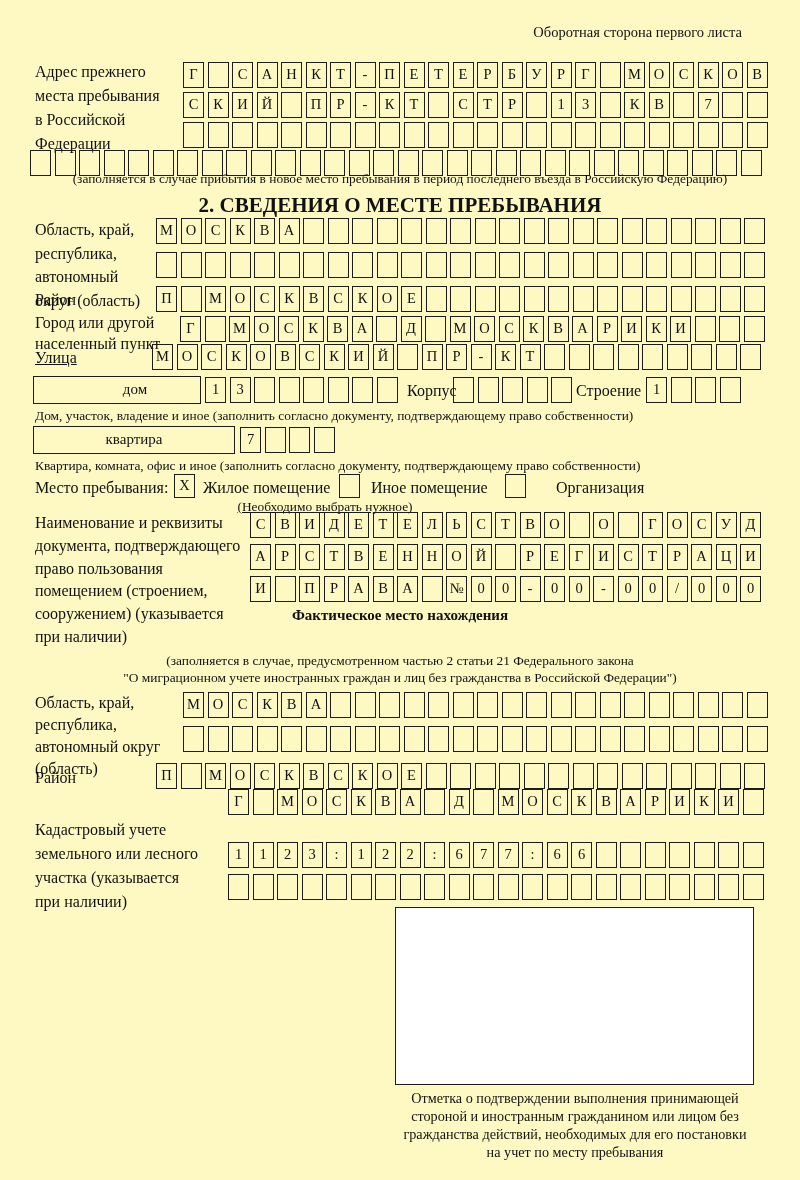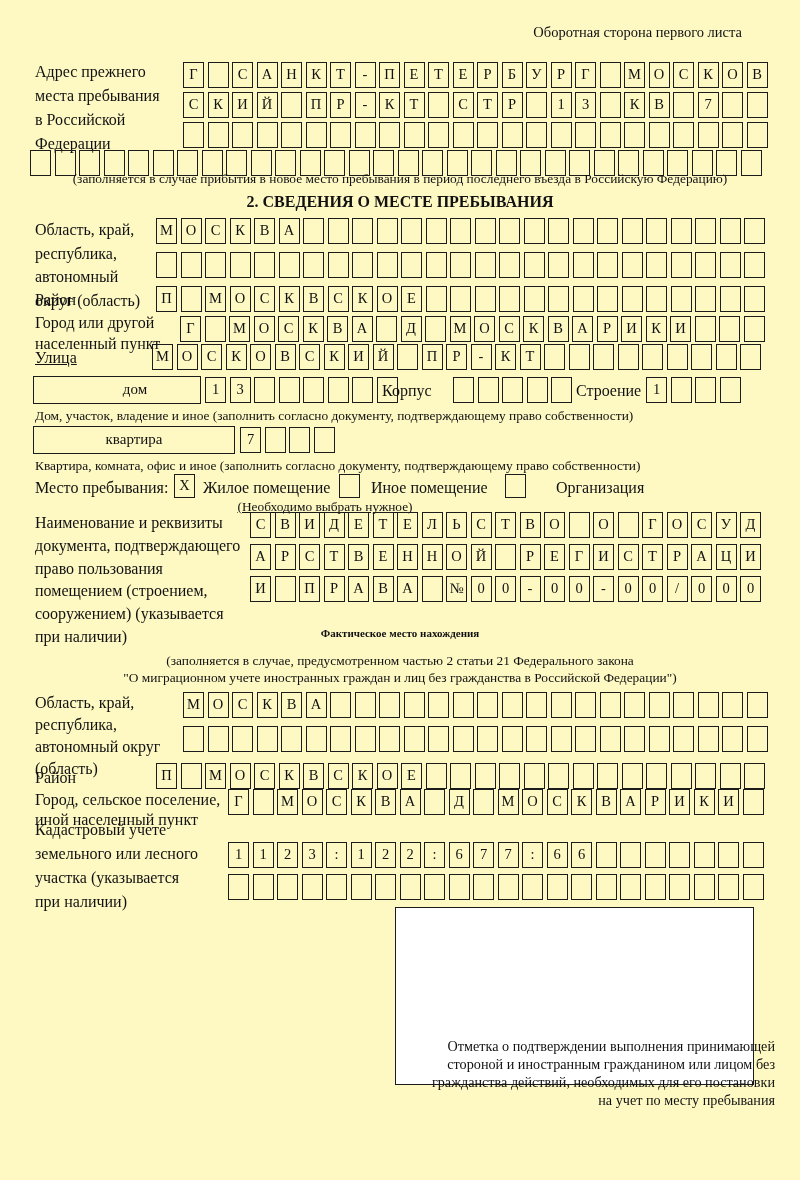--- a/index.html
+++ b/index.html
@@ -2,21 +2,21 @@
 <html><head>
 <meta charset="utf-8">
 <style>
   html,body{margin:0;padding:0;background:#e9e9e9;}
   .page{position:relative;width:800px;height:1180px;margin:0 auto;background:#fef9c3;
         font-family:"Liberation Serif",serif;color:#111;overflow:hidden;}
   .abs{position:absolute;}
   .label{position:absolute;font-size:16px;line-height:24px;white-space:nowrap;}
   .caption{position:absolute;font-size:13.4px;line-height:16px;white-space:nowrap;}
   .centered{left:0;width:800px;text-align:center;white-space:normal;}
-  .title{position:absolute;left:0;width:800px;text-align:center;font-weight:bold;font-size:16px;}
+  .title{position:absolute;left:0;width:800px;text-align:center;font-weight:bold;font-size:21px;}
   .cellrow{position:absolute;display:flex;gap:3.5px;}
   .cell{box-sizing:border-box;flex:0 0 21px;width:21px;height:26px;border:1.4px solid #1c1c1c;
         text-align:center;font-size:14.5px;line-height:23px;overflow:hidden;}
   .fieldbox{position:absolute;box-sizing:border-box;border:1.5px solid #1c1c1c;height:28px;
         text-align:center;font-size:15px;line-height:25px;}
   .checkbox{position:absolute;box-sizing:border-box;width:21px;height:24px;border:1.4px solid #1c1c1c;
         text-align:center;font-size:14.5px;line-height:21px;}
   .stampbox{position:absolute;border:1.6px solid #1c1c1c;background:#fff;}
   .stampnote{position:absolute;font-size:14.2px;line-height:18px;text-align:center;}
 </style>
@@ -301,21 +301,21 @@
   <div class="cellrow" style="left:205px;top:377px;">
       <div class="cell">1</div>
       <div class="cell">3</div>
       <div class="cell"></div>
       <div class="cell"></div>
       <div class="cell"></div>
       <div class="cell"></div>
       <div class="cell"></div>
       <div class="cell"></div>
     </div>
-  <div class="label" style="left:382px;top:379px;">Корпус</div>
+  <div class="label" style="left:407px;top:379px;">Корпус</div>
   <div class="cellrow" style="left:453px;top:377px;">
       <div class="cell"></div>
       <div class="cell"></div>
       <div class="cell"></div>
       <div class="cell"></div>
       <div class="cell"></div>
     </div>
   <div class="label" style="left:576px;top:379px;">Строение</div>
   <div class="cellrow" style="left:646px;top:377px;">
       <div class="cell">1</div>
@@ -414,21 +414,21 @@
       <div class="cell">0</div>
       <div class="cell">-</div>
       <div class="cell">0</div>
       <div class="cell">0</div>
       <div class="cell">/</div>
       <div class="cell">0</div>
       <div class="cell">0</div>
       <div class="cell">0</div>
     </div>
 
-  <div class="title" style="top:627px;font-size:11px;">Фактическое место нахождения</div>
+  <div class="title" style="top:607px;font-size:15px;">Фактическое место нахождения</div>
   <div class="caption centered" style="top:653px;">(заполняется в случае, предусмотренном частью 2 статьи 21 Федерального закона</div>
   <div class="caption centered" style="top:670px;">"О миграционном учете иностранных граждан и лиц без гражданства в Российской Федерации")</div>
 
   <div class="label" style="left:35px;top:692px;line-height:22px;">
       <div>Область, край,</div>
       <div>республика,</div>
       <div>автономный округ</div>
       <div>(область)</div>
     </div>
   <div class="cellrow" style="left:183px;top:692px;">
@@ -506,24 +506,20 @@
       <div class="cell"></div>
       <div class="cell"></div>
       <div class="cell"></div>
       <div class="cell"></div>
       <div class="cell"></div>
       <div class="cell"></div>
       <div class="cell"></div>
       <div class="cell"></div>
     </div>
 
-  <div class="label" style="left:35px;top:790px;line-height:20px;">
-      <div>Город, сельское поселение,</div>
-      <div>иной населенный пункт</div>
-    </div>
   <div class="cellrow" style="left:228px;top:789px;">
       <div class="cell">Г</div>
       <div class="cell"></div>
       <div class="cell">М</div>
       <div class="cell">О</div>
       <div class="cell">С</div>
       <div class="cell">К</div>
       <div class="cell">В</div>
       <div class="cell">А</div>
       <div class="cell"></div>
@@ -591,20 +587,20 @@
       <div class="cell"></div>
       <div class="cell"></div>
       <div class="cell"></div>
       <div class="cell"></div>
       <div class="cell"></div>
       <div class="cell"></div>
       <div class="cell"></div>
     </div>
 
   <div class="stampbox" style="left:395px;top:907px;width:357px;height:176px;"></div>
-  <div class="stampnote" style="left:375px;top:1037px;width:400px;text-align:right;">
+  <div class="stampnote" style="left:375px;top:1089px;width:400px;">
       <div>Отметка о подтверждении выполнения принимающей</div>
       <div>стороной и иностранным гражданином или лицом без</div>
       <div>гражданства действий, необходимых для его постановки</div>
       <div>на учет по месту пребывания</div>
     </div>
 
 </div>
 
 </body></html>

